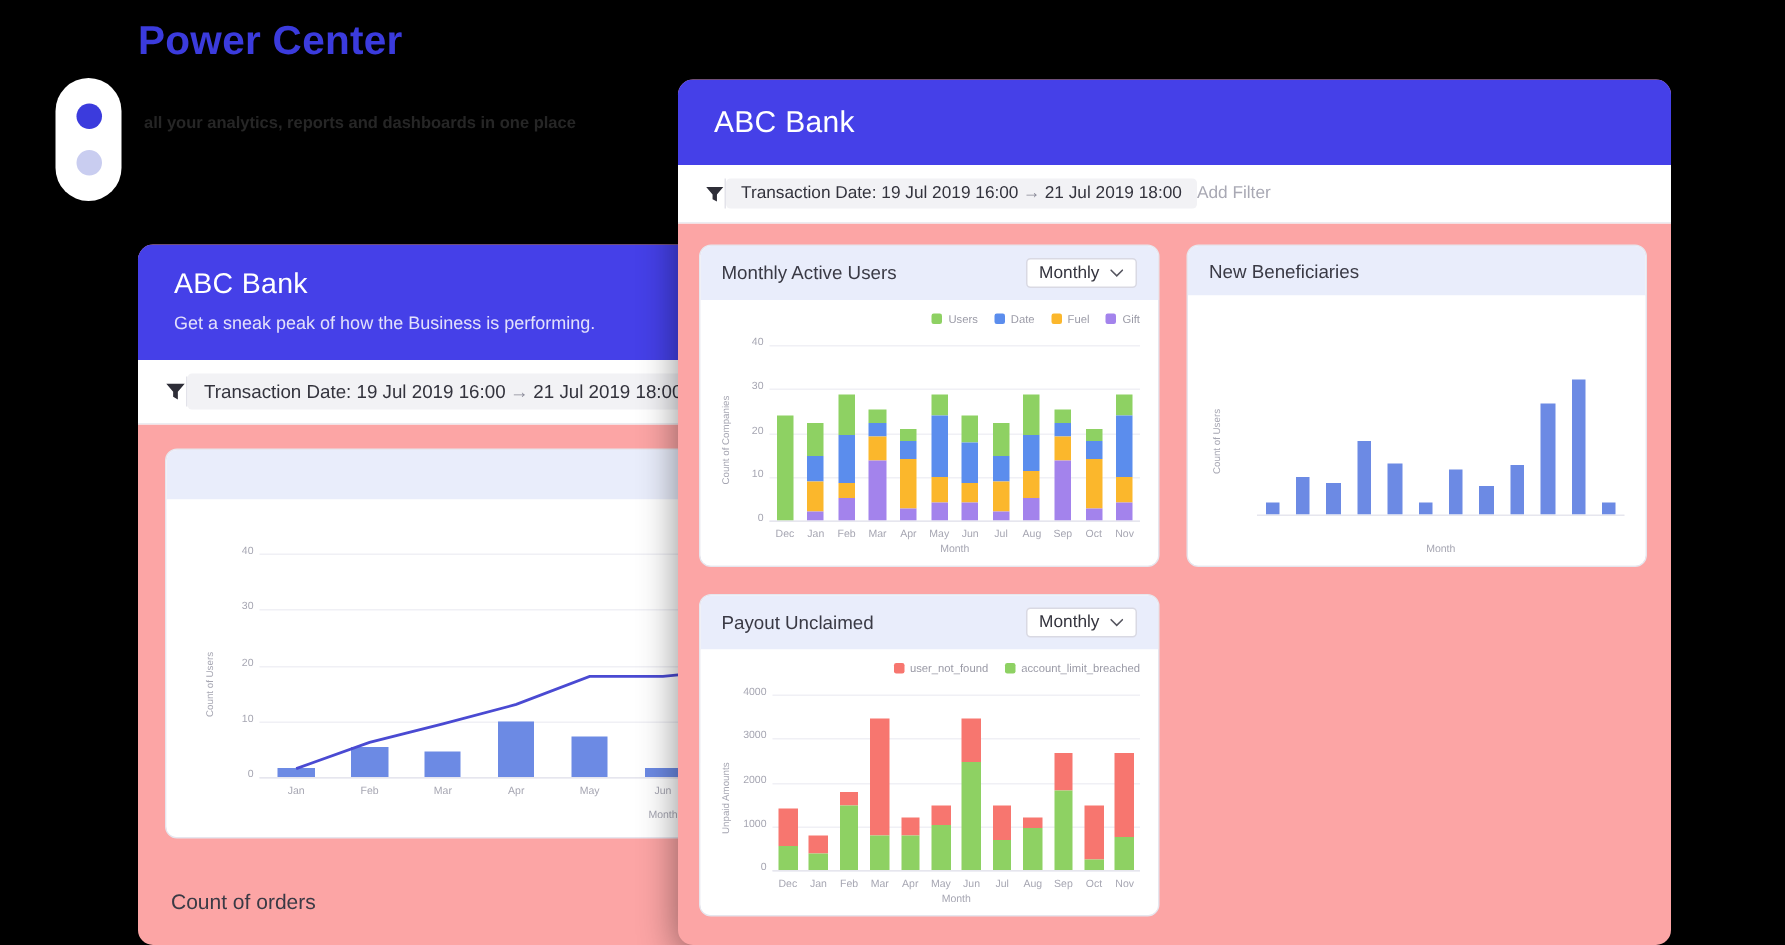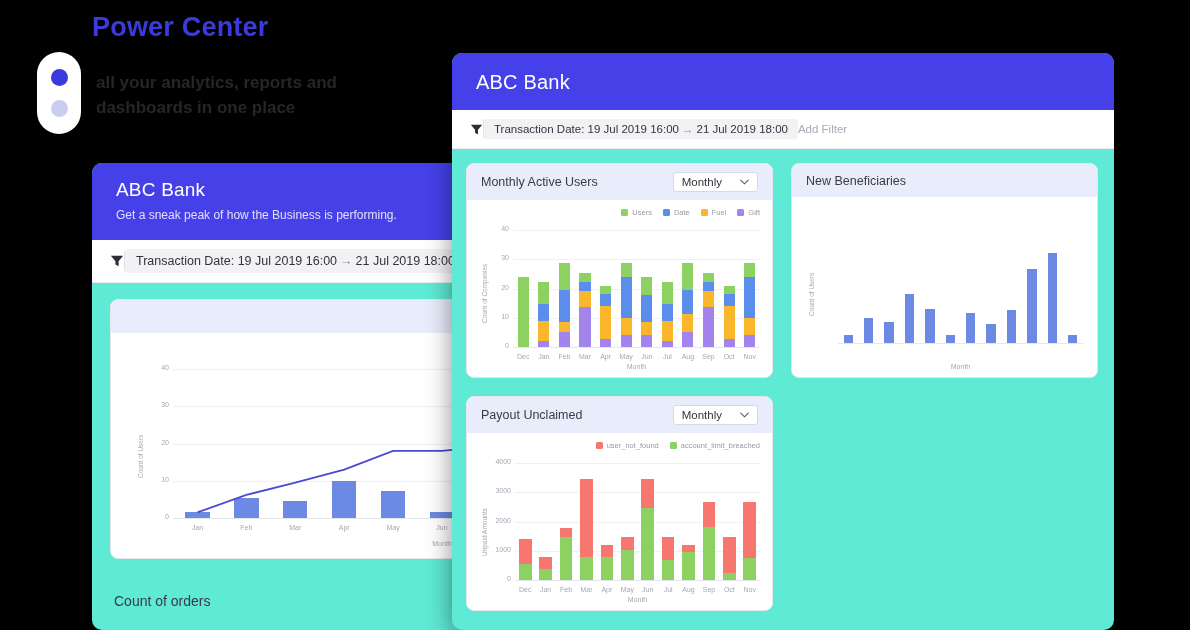--- a/index.html
+++ b/index.html
@@ -16,37 +16,37 @@
     position: absolute; left: 0; top: 0; width: 430px; height: 135px;
     background: #000; overflow: hidden;
   }
   #promo-title {
     position: absolute; left: 92px; top: 12px;
     font-size: 27px; font-weight: bold; letter-spacing: .2px;
     color: #3b3bdd;
   }
   #promo-sub {
     position: absolute; left: 96px; top: 70px; width: 320px;
-    font-size: 17px; line-height: 25px; font-weight: bold;
+    font-size: 11px; line-height: 25px; font-weight: bold;
     color: #262626;
   }
   #promo-dots {
     position: absolute; left: 37px; top: 52px;
     width: 44px; height: 82px; border-radius: 22px; background: #ffffff;
     display: flex; flex-direction: column; align-items: center;
     justify-content: space-around; padding: 10px 0;
     box-shadow: 0 0 14px 6px rgba(0,0,0,.9);
   }
   .pdot { width: 17px; height: 17px; border-radius: 50%; }
   .pdot.on { background: #3b3bdd; }
   .pdot.off { background: #c9cdf0; }
 
   
   .card {
-    position: absolute; background: #5eead4;
+    position: absolute; background: #fca5a5;
     border-radius: 10px; overflow: hidden;
     box-shadow: 0 6px 26px rgba(0,0,0,.45);
   }
   #card-back { left: 92px; top: 163px; width: 660px; height: 467px; }
   #card-front { left: 452px; top: 53px; width: 662px; height: 577px; }
 
   .card-header { background: #4540e8; color: #fff; padding: 18px 24px 16px 24px; }
   .card-header .ttl { font-size: 20px; font-weight: normal; letter-spacing: .2px; }
   .card-header .sub { font-size: 11.5px; margin-top: 5px; color: #e2e0fb; }
   #card-back .card-header { padding: 16px 24px 18px 24px; }
@@ -76,21 +76,21 @@
     border: 1px solid #e6e6ee; border-radius: 8px; background: #fff;
     overflow: hidden; display: flex; flex-direction: column;
   }
   .panel-head {
     background: #e9edfb; padding: 8px 14px;
     display: flex; align-items: center; justify-content: space-between;
     min-height: 33px;
   }
   .panel-title { font-size: 12.5px; color: #3a3a45; }
   .select {
-    display: flex; align-items: center; gap: 18px;
+    display: flex; align-items: center; gap: 7px;
     background: #fff; border: 1px solid #d9d9e3; border-radius: 3px;
     padding: 3px 8px; font-size: 11.5px; color: #33333d;
   }
   .chev { width: 9px; height: 6px; flex: none; }
   .panel-plot { position: relative; flex: 1; background: #fff; }
 
   
   .legend {
     position: absolute; right: 12px; top: 8px;
     display: flex; gap: 11px; align-items: center;

